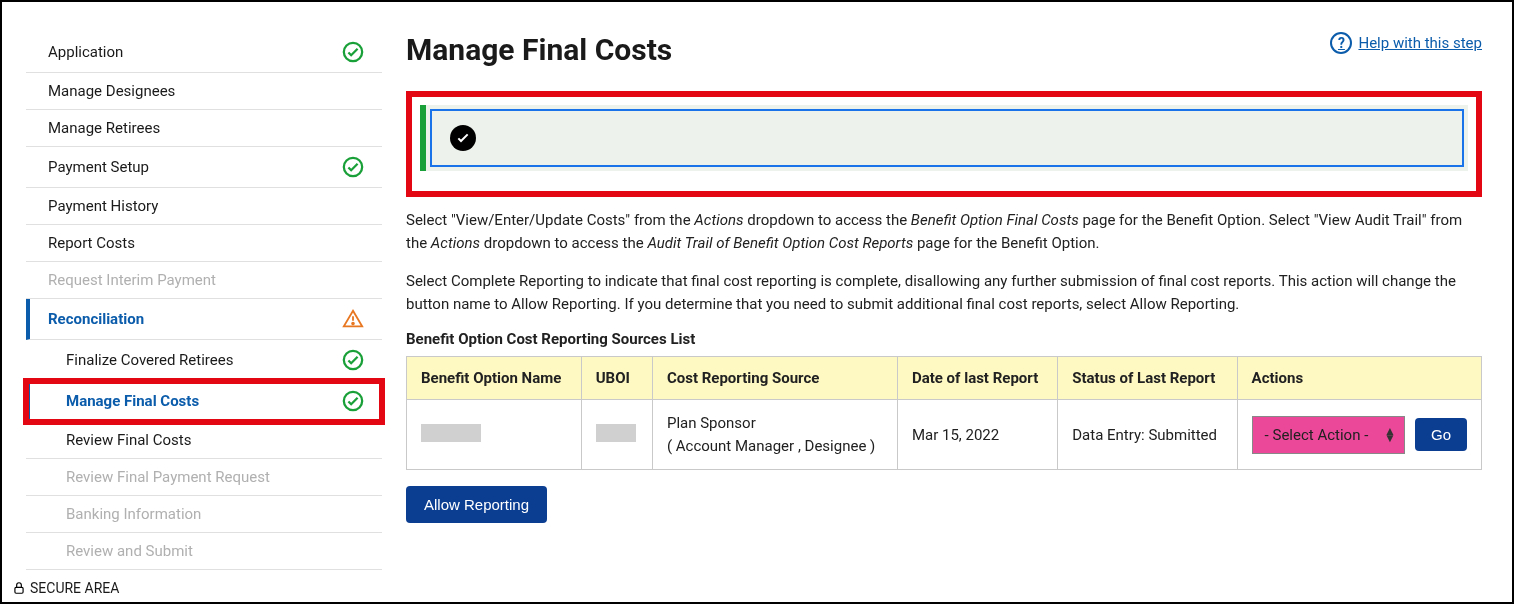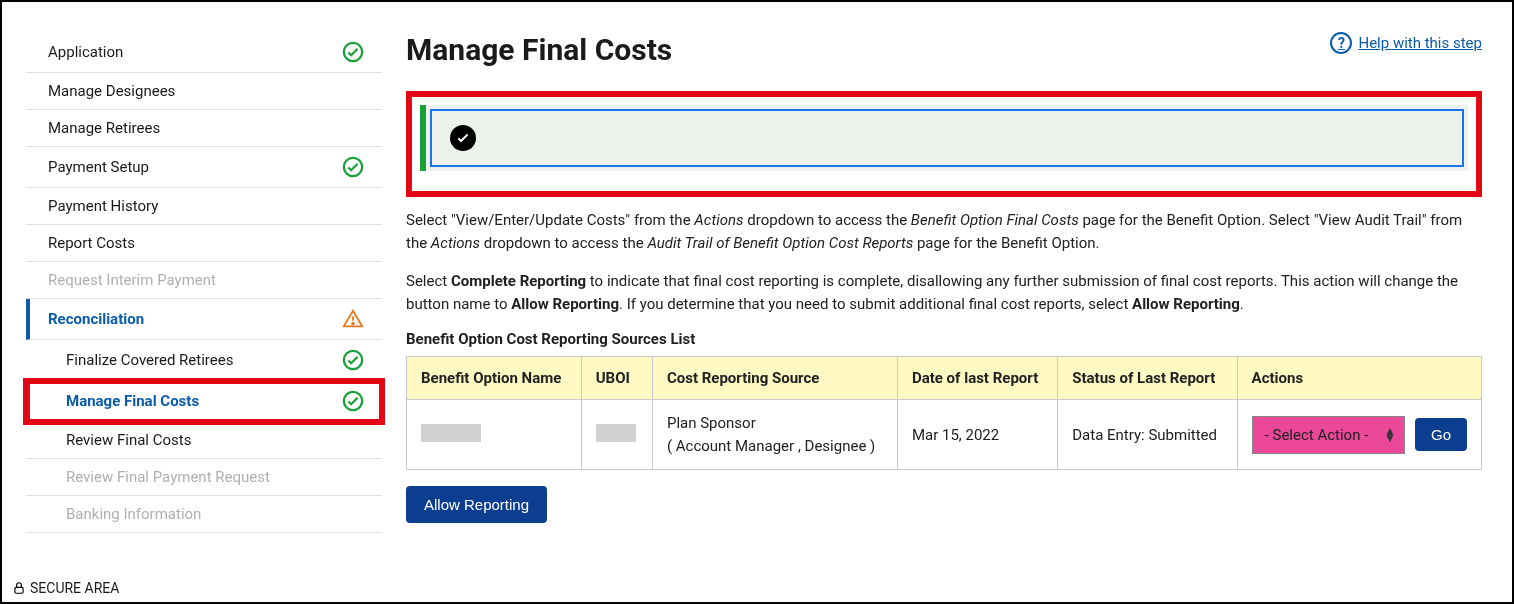--- a/index.html
+++ b/index.html
@@ -120,21 +120,21 @@
     justify-content: center;
     flex-shrink: 0;
     margin-top: 2px;
   }
   .alert-check svg { width: 16px; height: 16px; }
   .alert-title { font-weight: 700; font-size: 17px; margin-bottom: 8px; }
   .alert-msg { font-size: 15px; padding-left: 12px; position: relative; }
   .alert-msg::before { content: "-"; position: absolute; left: 0; }
   .instr { font-size: 15px; line-height: 1.55; margin-bottom: 14px; }
   .instr em { font-style: italic; }
-  .instr b { font-weight: 700; }
+  .instr b { font-weight: 400; }
   .table-title { font-weight: 700; font-size: 15px; margin: 10px 0 8px 0; }
   table {
     width: 100%;
     border-collapse: collapse;
     font-size: 15px;
   }
   th, td {
     border: 1px solid #c9c9c9;
     padding: 12px 14px;
     text-align: left;
@@ -257,20 +257,23 @@
           </span>
         </li>
         <li class="sub">
           <span>Review Final Costs</span>
         </li>
         <li class="sub disabled">
           <span>Review Final Payment Request</span>
         </li>
         <li class="sub disabled">
           <span>Banking Information</span>
+        </li>
+        <li class="sub disabled">
+          <span>Review and Submit</span>
         </li>
       </ul>
     </nav>
 
     <main class="main">
       <div class="page-header">
         <h1 class="page-title">Manage Final Costs</h1>
         <a class="help-link">
           <span class="help-icon">?</span>
           <span>Help with this step</span>

